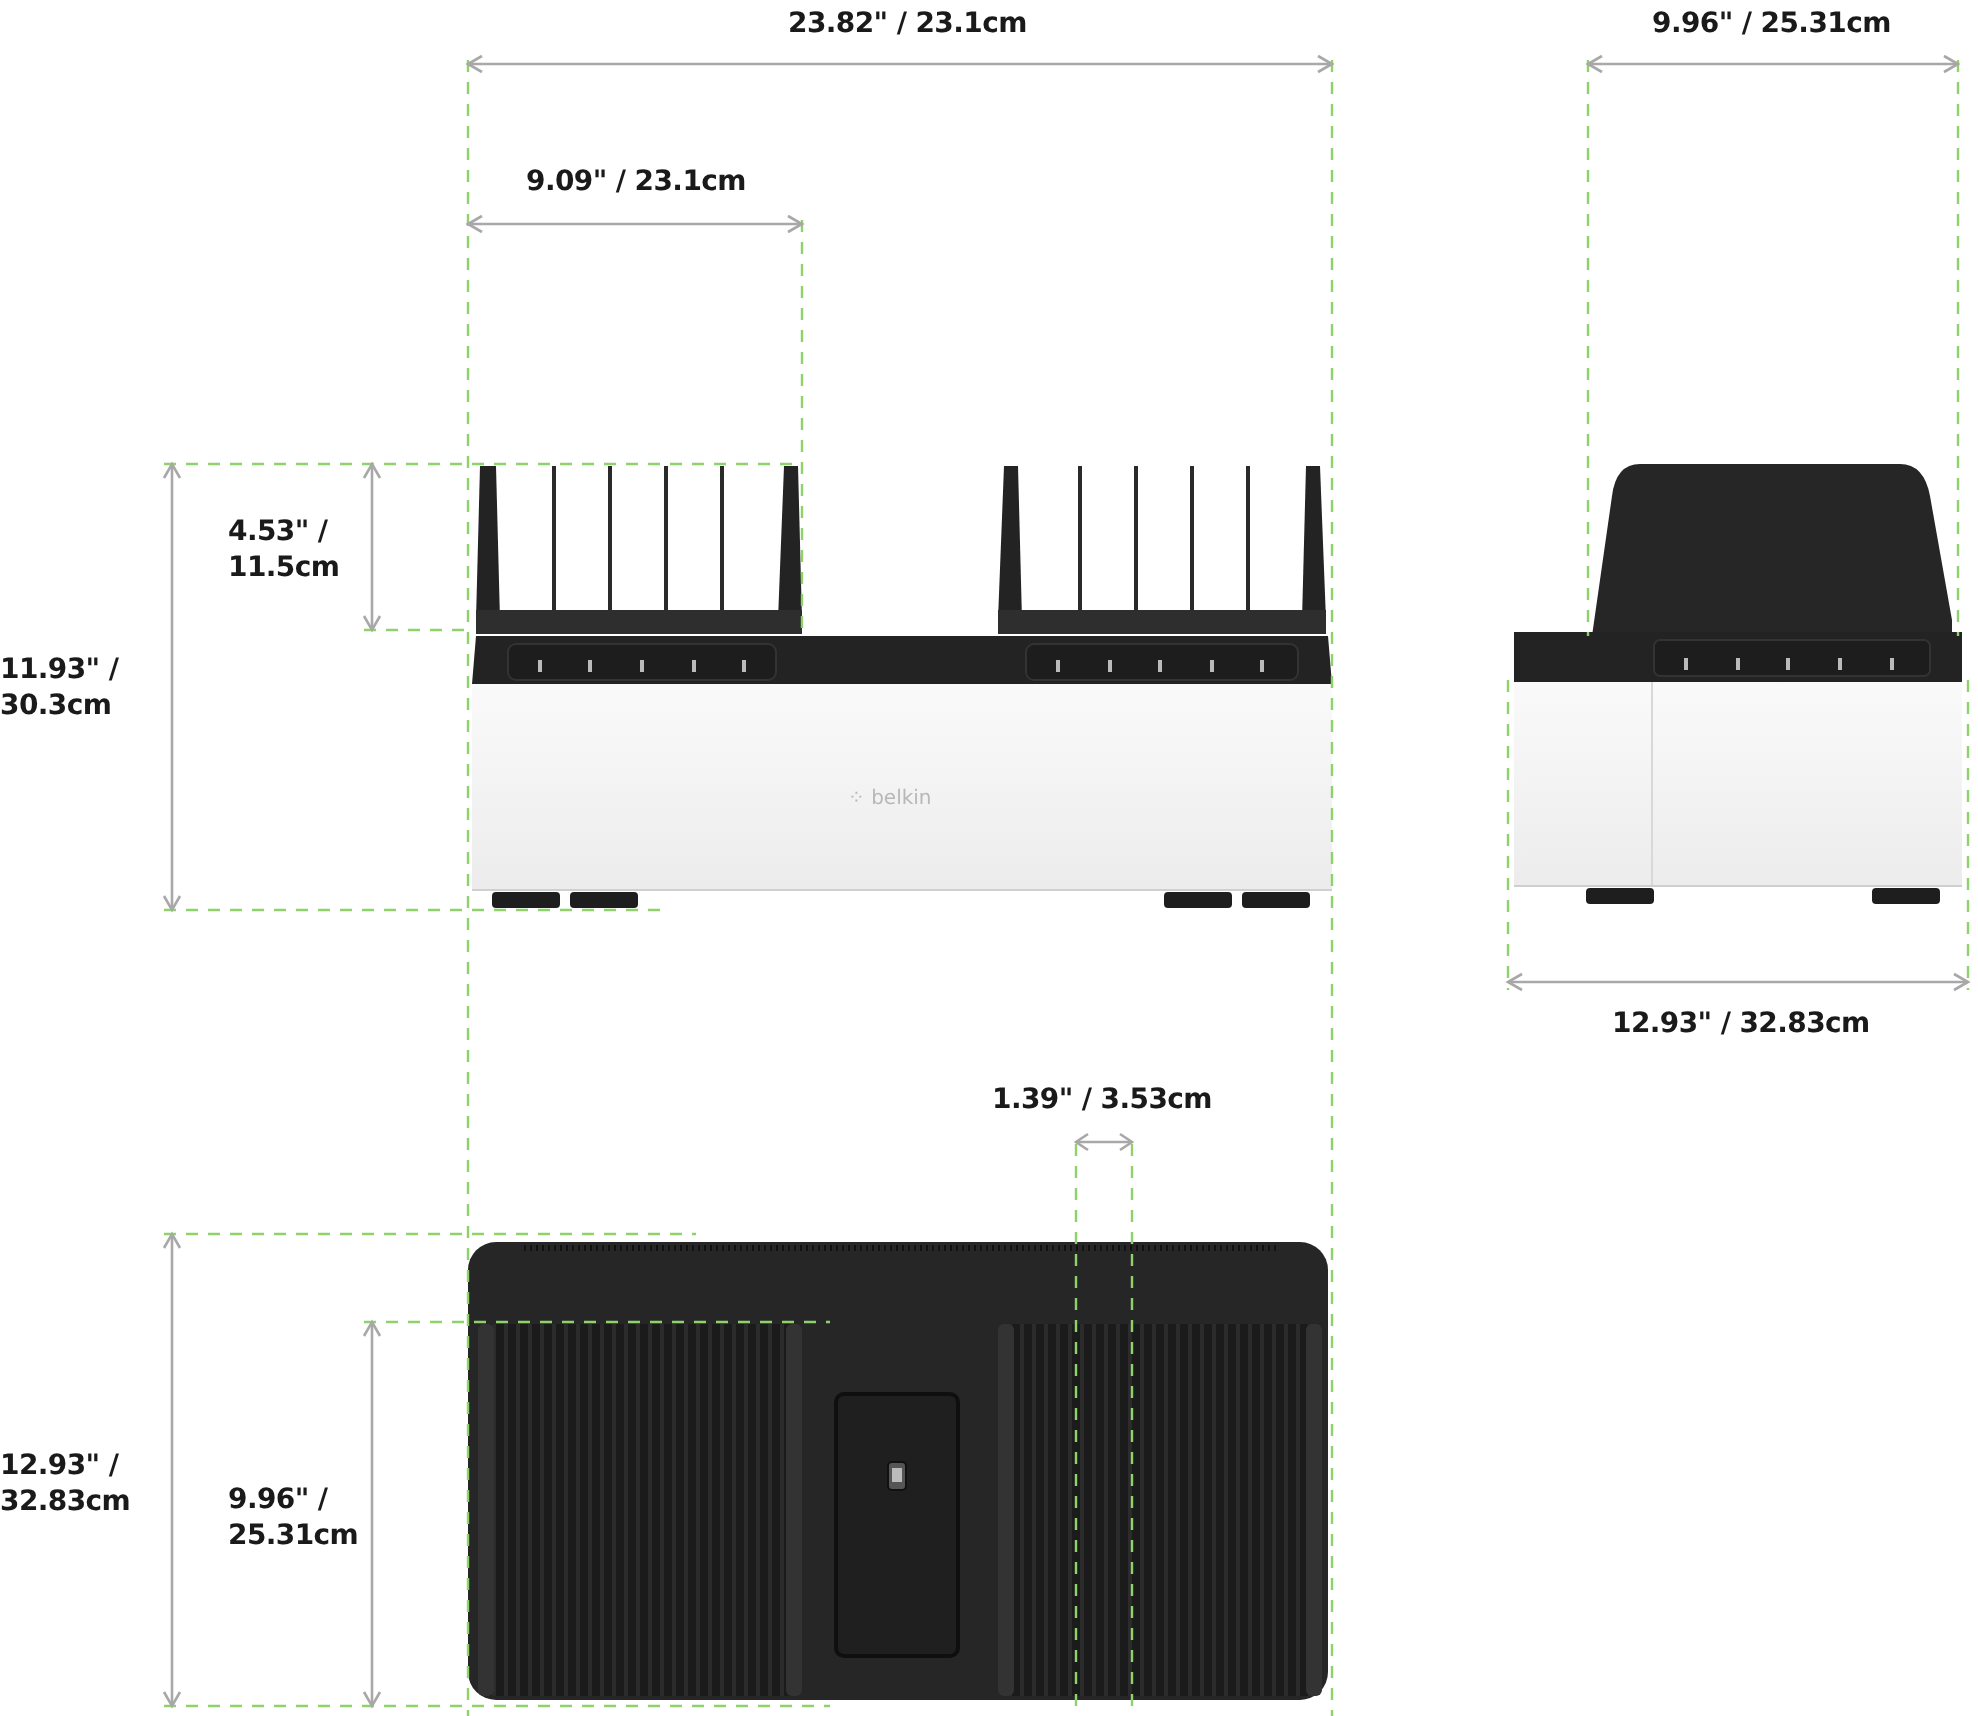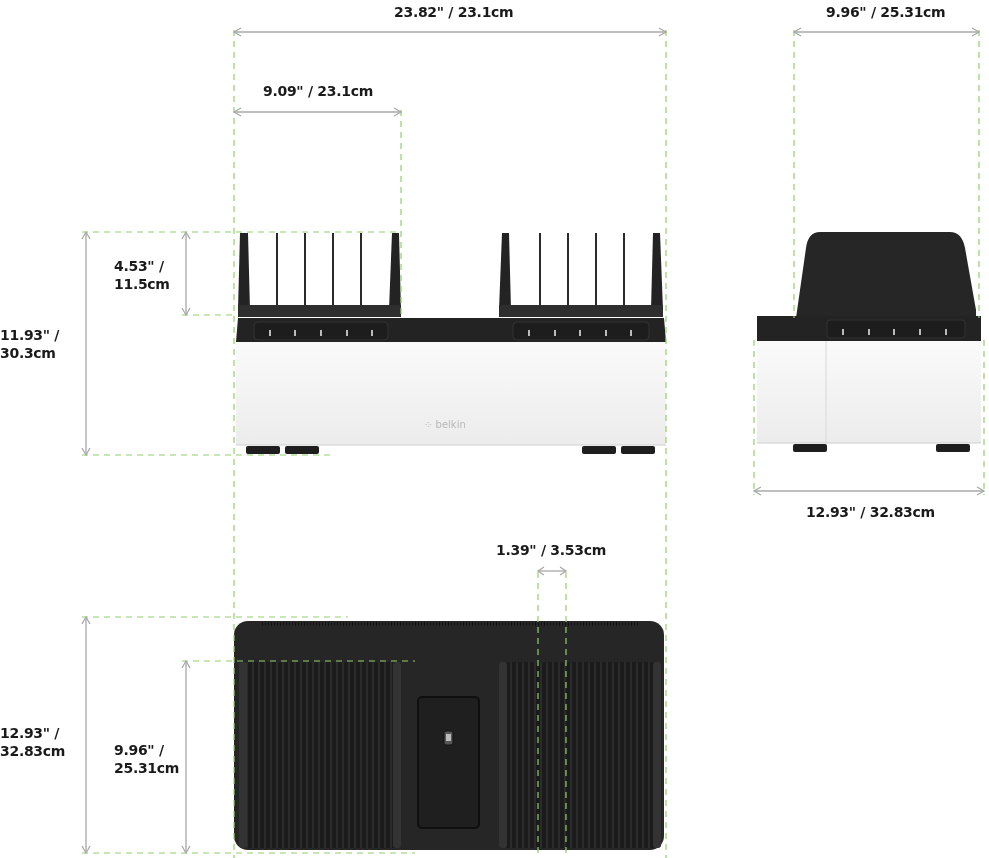--- a/index.html
+++ b/index.html
@@ -141,21 +141,21 @@
       <polyline points="560,567 566,571 560,575"></polyline>
     <line x1="86" y1="617" x2="86" y2="853"></line>
     <polyline points="82,624 86,617 90,624"></polyline>
       <polyline points="82,846 86,853 90,846"></polyline>
     <line x1="186" y1="661" x2="186" y2="853"></line>
     <polyline points="182,668 186,661 190,668"></polyline>
       <polyline points="182,846 186,853 190,846"></polyline>
   </g>
 </svg>
 
-<div class="brand" style="left:424px;top:419px;">
+<div class="brand" style="left:424px;top:394px;">
   <span>⁘ </span><span>belkin</span>
 </div>
 
 <div class="lbl" style="left:394px;top:3px;">23.82" / 23.1cm</div>
 <div class="lbl" style="left:263px;top:82px;">9.09" / 23.1cm</div>
 <div class="lbl" style="left:826px;top:3px;">9.96" / 25.31cm</div>
 
 <div class="lbl" style="left:114px;top:257px;">
   <div>4.53" /</div>
   <div>11.5cm</div>

